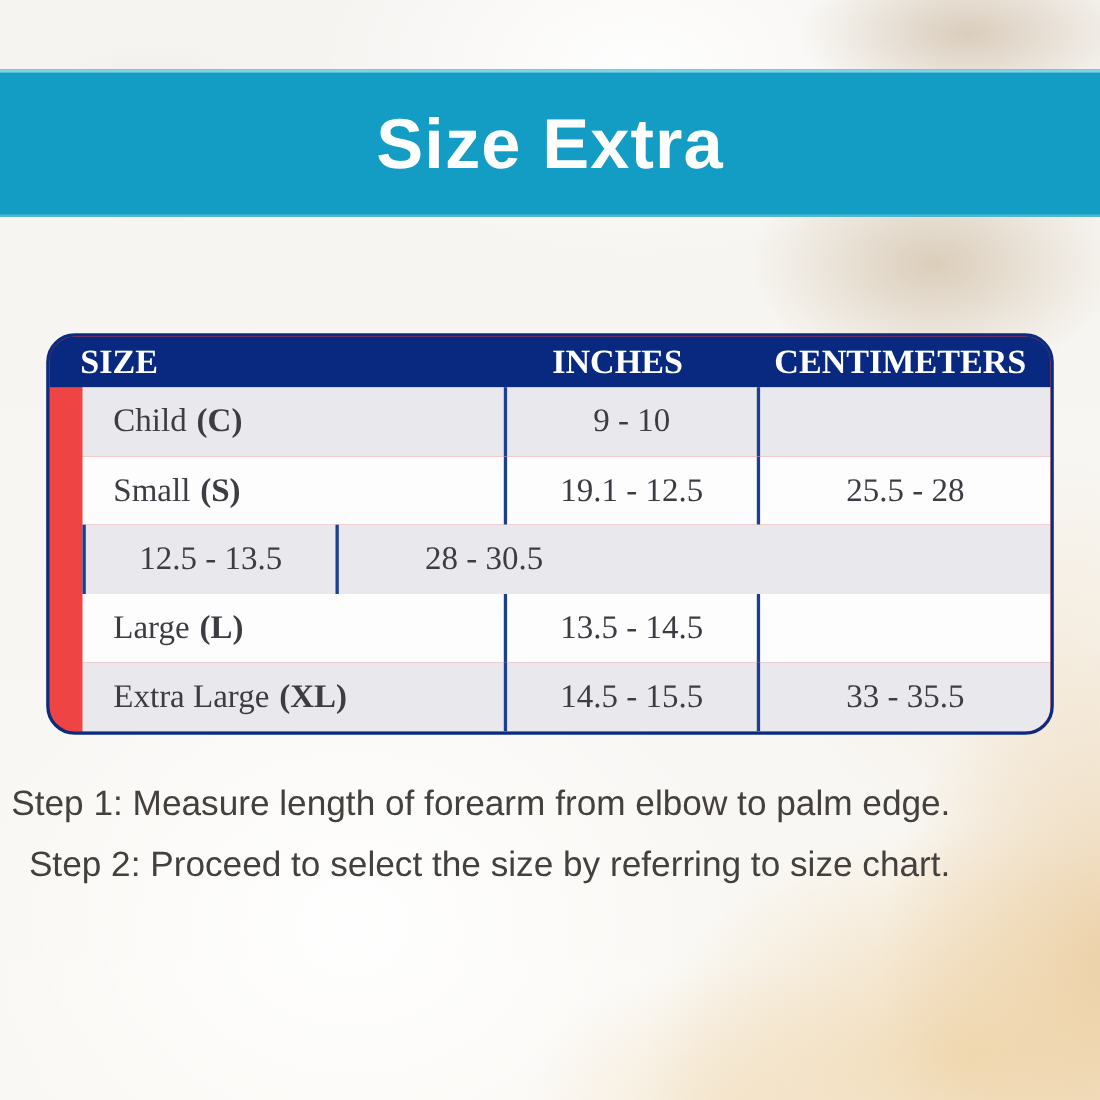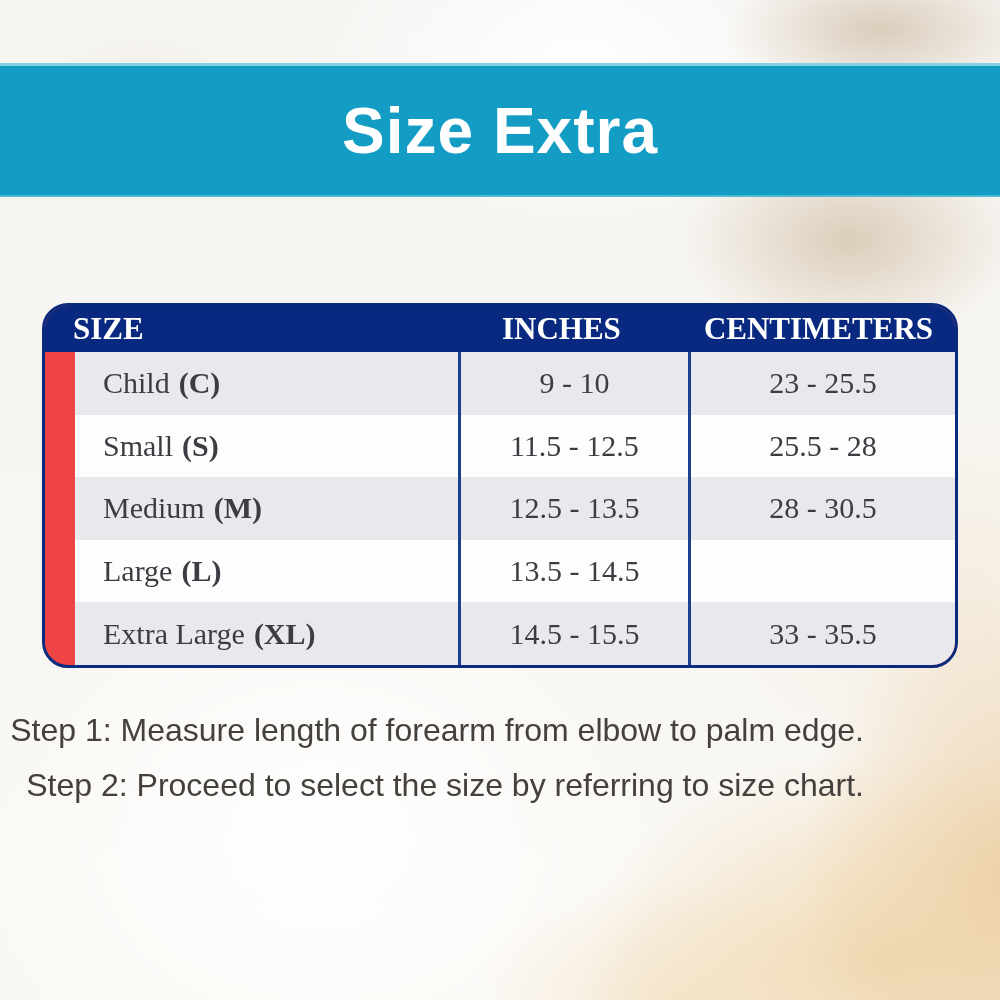--- a/index.html
+++ b/index.html
@@ -113,37 +113,32 @@
   </div>
 
   <div class="tbody">
 
     <div class="trow">
       <div class="cell col-size">
         <span>Child</span>
         <span class="size-code">(C)</span>
       </div>
       <div class="cell col-in">9 - 10</div>
-      <div class="cell col-cm">23 - 25.5</div>
     </div>
 
     <div class="trow">
       <div class="cell col-size">
         <span>Small</span>
         <span class="size-code">(S)</span>
       </div>
-      <div class="cell col-in">11.5 - 12.5</div>
+      <div class="cell col-in">19.1 - 12.5</div>
       <div class="cell col-cm">25.5 - 28</div>
     </div>
 
     <div class="trow">
-      <div class="cell col-size">
-        <span>Medium</span>
-        <span class="size-code">(M)</span>
-      </div>
       <div class="cell col-in">12.5 - 13.5</div>
       <div class="cell col-cm">28 - 30.5</div>
     </div>
 
     <div class="trow">
       <div class="cell col-size">
         <span>Large</span>
         <span class="size-code">(L)</span>
       </div>
       <div class="cell col-in">13.5 - 14.5</div>

